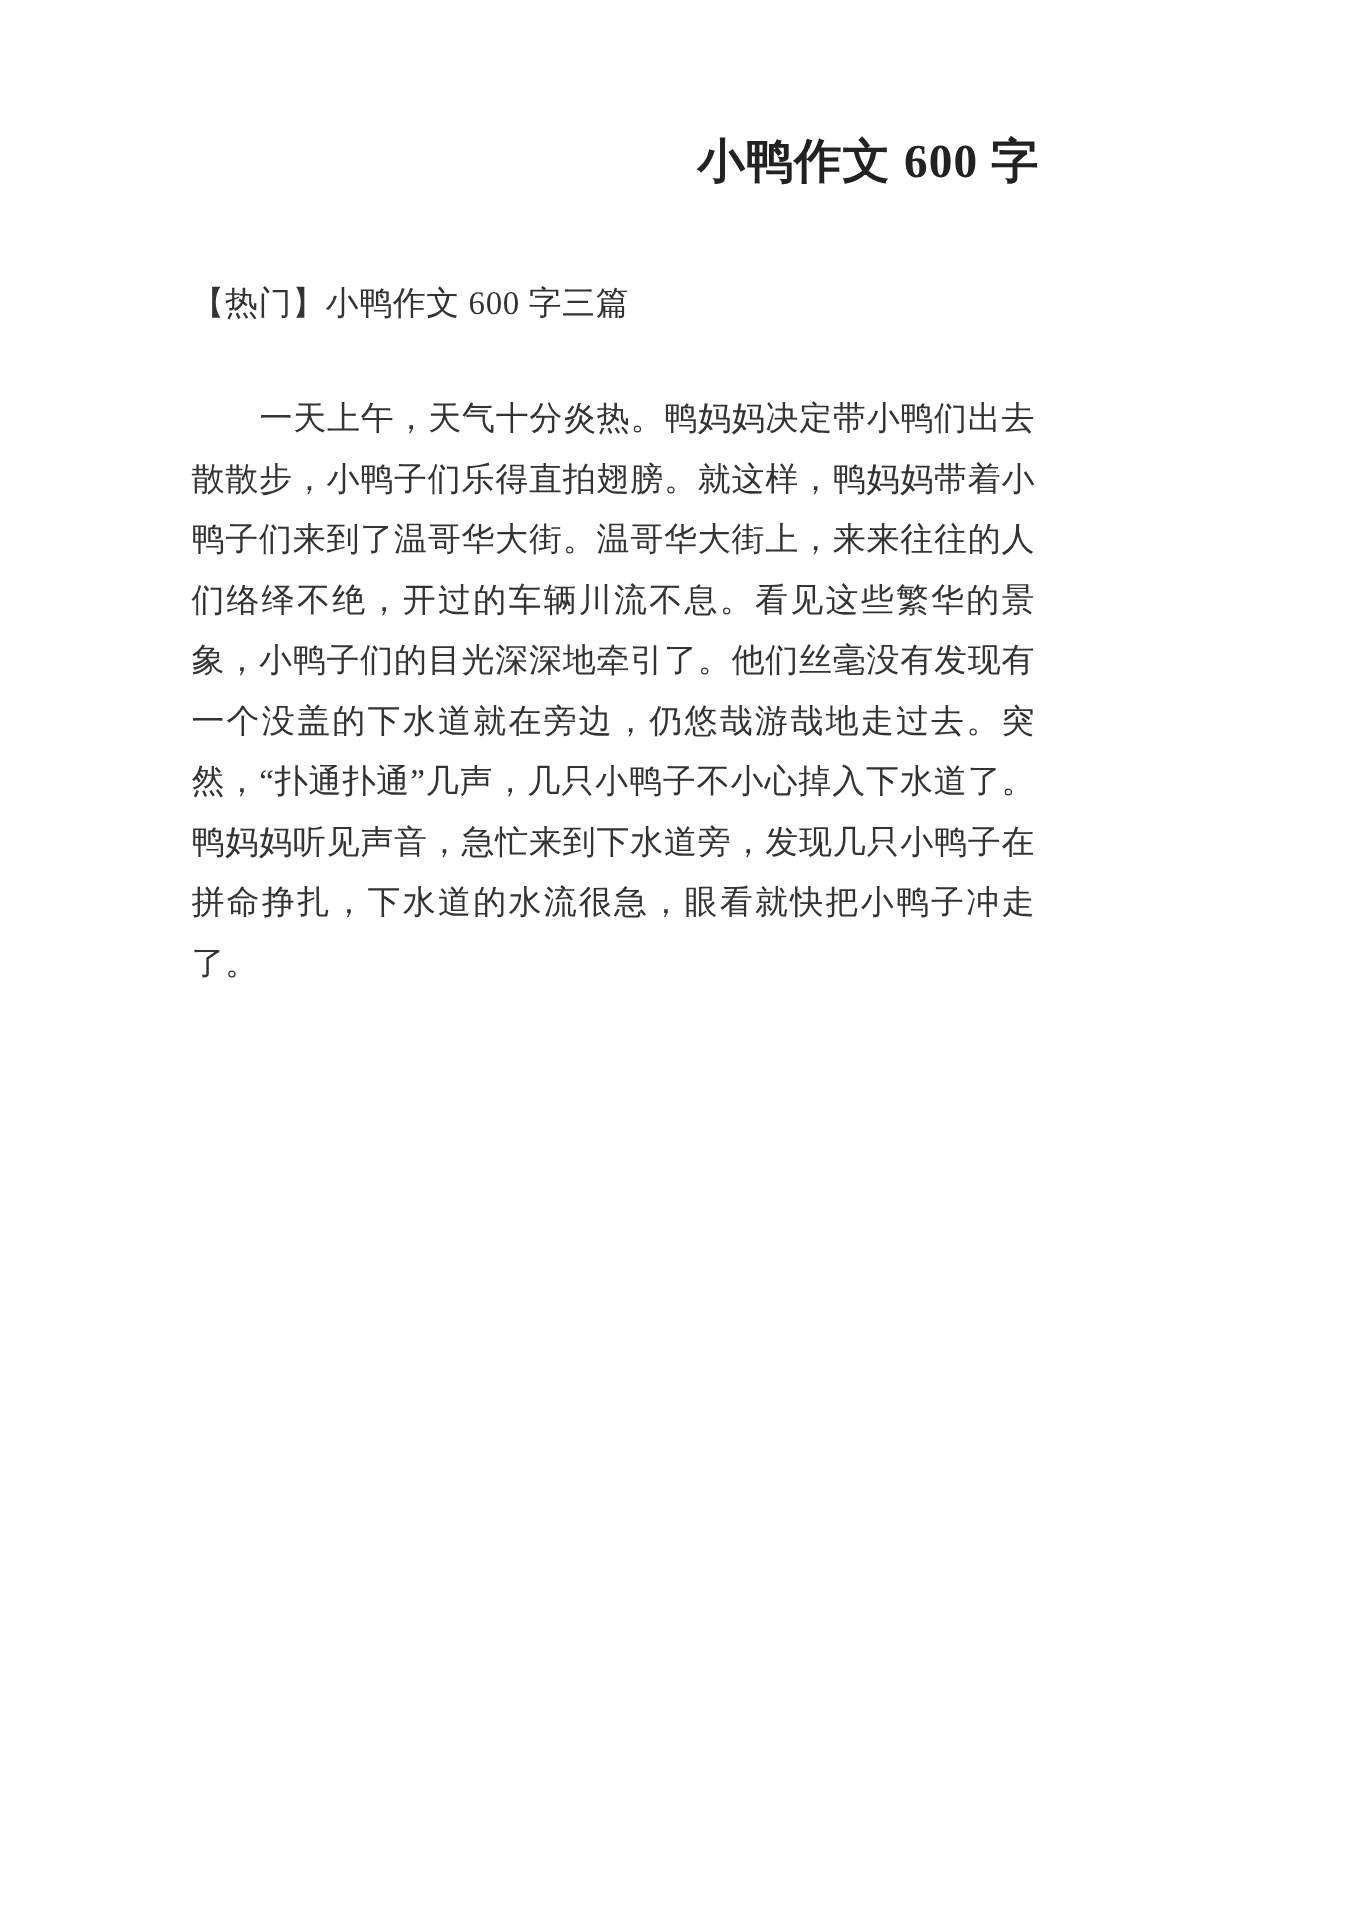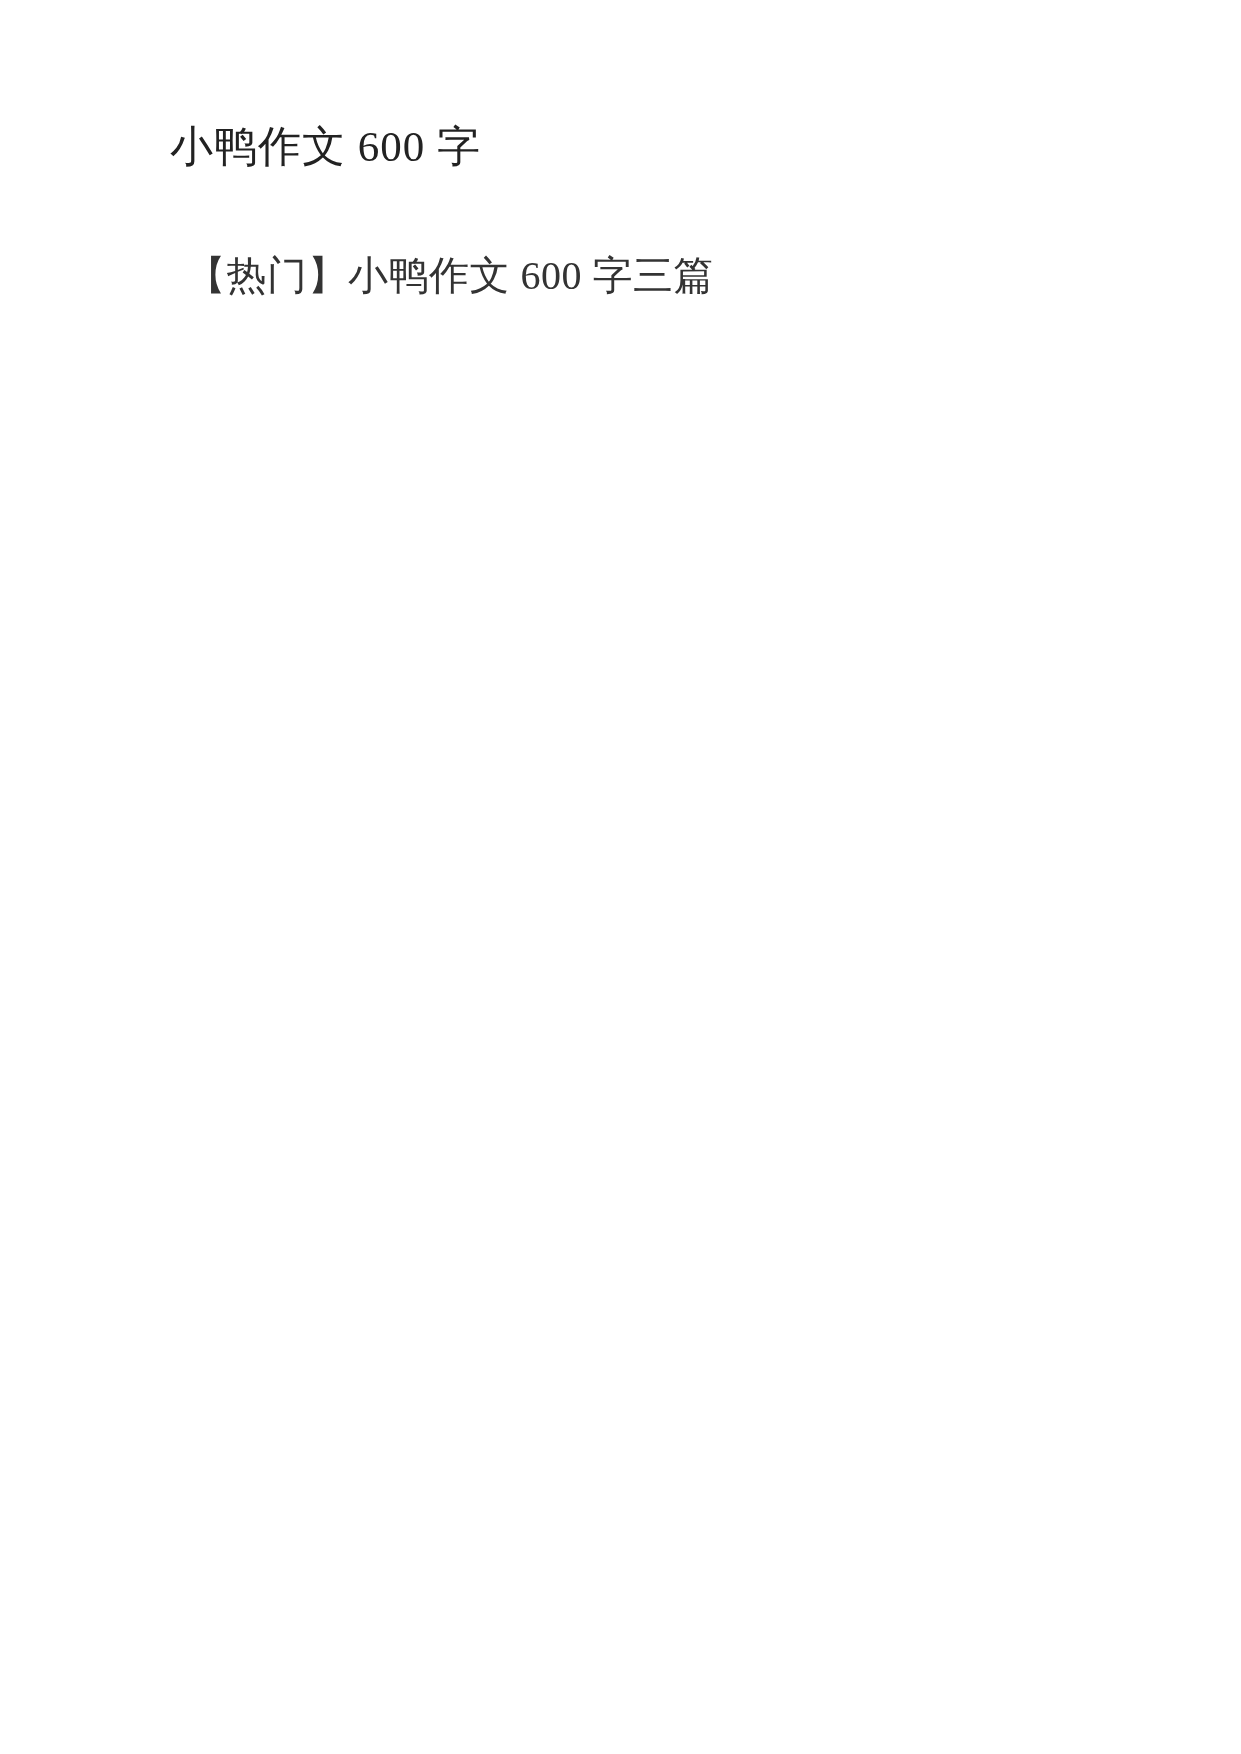--- a/index.html
+++ b/index.html
@@ -16,31 +16,31 @@
     box-sizing: border-box;
     font-family: "Liberation Serif", "DejaVu Serif", serif;
     color: #333333;
   }
   .content {
     box-sizing: border-box;
     padding: 118px 296px 0 170px;
   }
   .doc-title {
     font-size: 43px;
-    font-weight: 400;
-    text-align: left;
+    font-weight: 700;
+    text-align: right;
     color: #222222;
     margin: 0 0 72px 0;
     letter-spacing: 1px;
   }
   .para {
-    font-size: 40px;
+    font-size: 30px;
     line-height: 55px;
     text-align: justify;
-    margin: 16px;
+    margin: 4px;
     word-break: break-all;
     letter-spacing: 0.5px;
   }
   .para.indent {
     text-indent: 62px;
   }
   .blank-line {
     height: 42px;
   }
 </style>
@@ -51,16 +51,17 @@
   <div class="content">
 
     <h1 class="doc-title">小鸭作文 600 字</h1>
 
     <p class="para">【热门】小鸭作文 600 字三篇</p>
 
 
     <div class="blank-line"></div>
 
 
+    <p class="para indent">一天上午，天气十分炎热。鸭妈妈决定带小鸭们出去散散步，小鸭子们乐得直拍翅膀。就这样，鸭妈妈带着小鸭子们来到了温哥华大街。温哥华大街上，来来往往的人们络绎不绝，开过的车辆川流不息。看见这些繁华的景象，小鸭子们的目光深深地牵引了。他们丝毫没有发现有一个没盖的下水道就在旁边，仍悠哉游哉地走过去。突然，“扑通扑通”几声，几只小鸭子不小心掉入下水道了。鸭妈妈听见声音，急忙来到下水道旁，发现几只小鸭子在拼命挣扎，下水道的水流很急，眼看就快把小鸭子冲走了。</p>
 
 
   </div>
 </div>
 
 </body></html>

